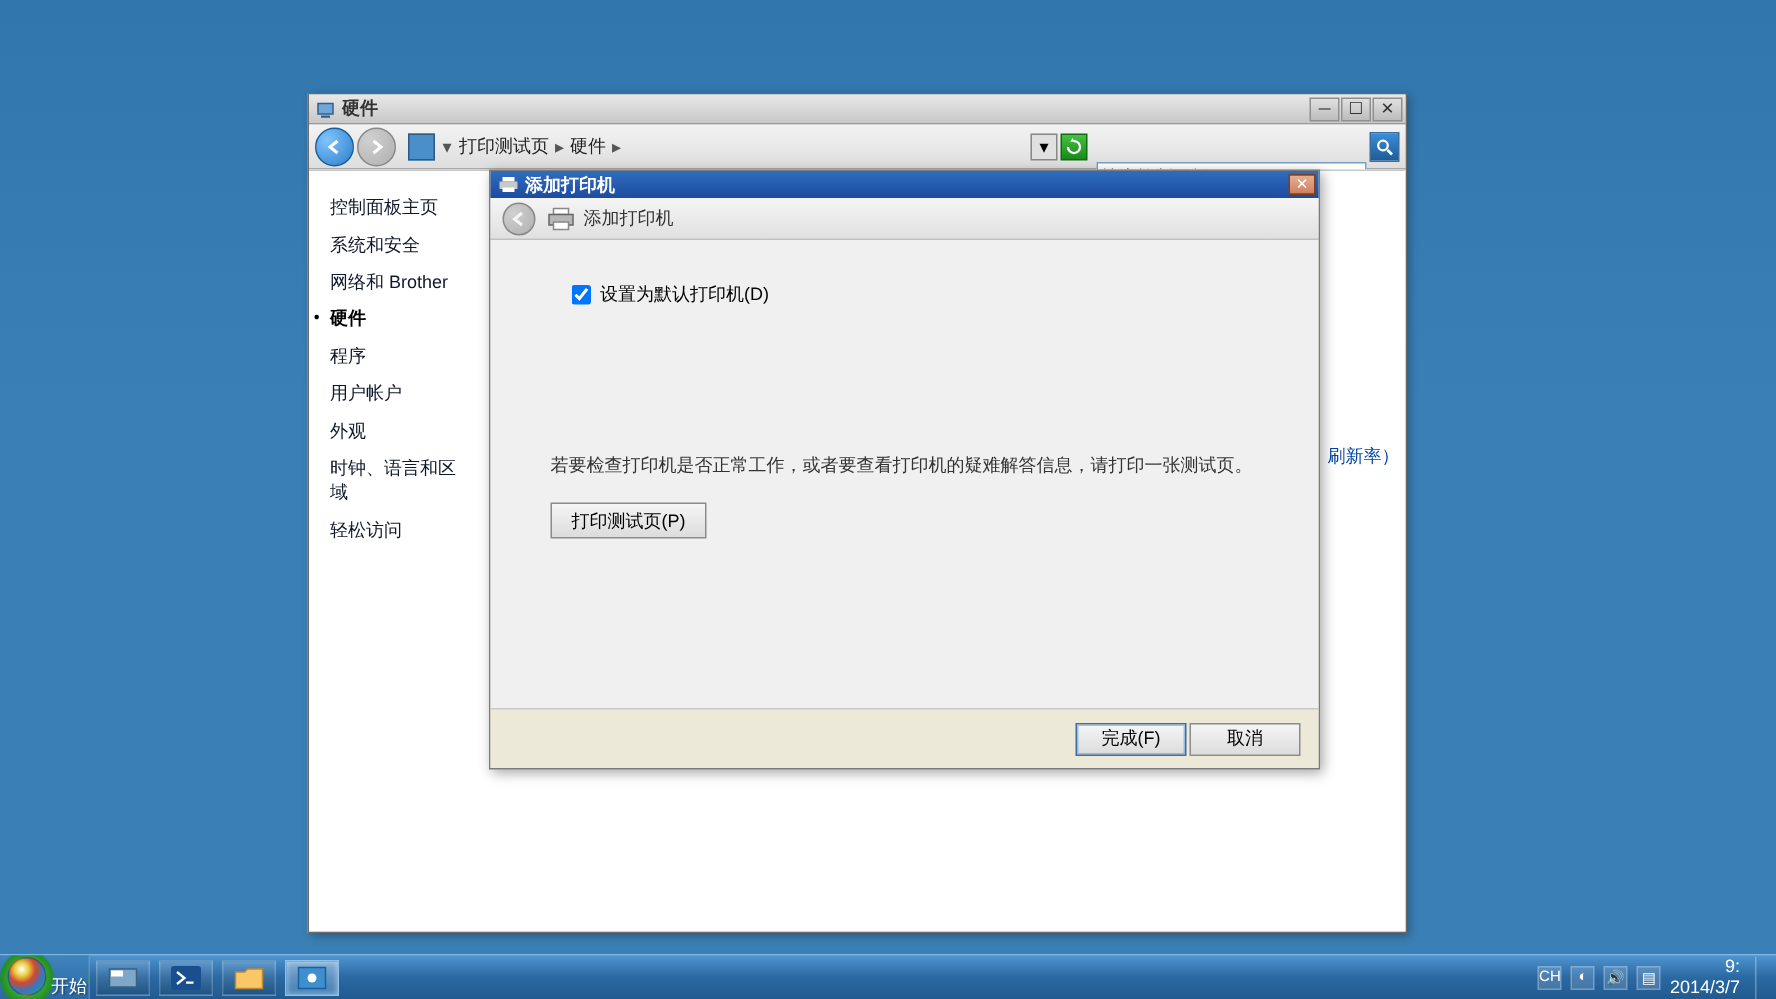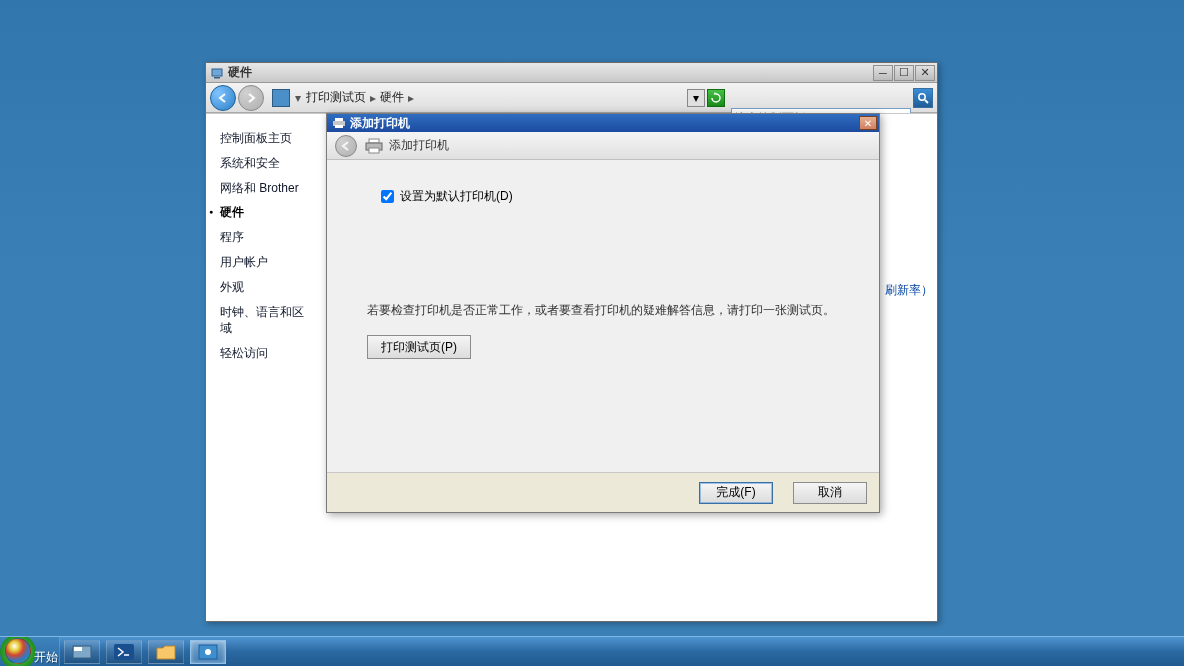--- a/index.html
+++ b/index.html
@@ -33,39 +33,39 @@
 .searchbox input { border:none; flex:1; font-size:12px; color:#888; outline:none; }
 .search-btn { width:20px; height:20px; border:1px solid #3a6ea0; background:linear-gradient(#3a8ed7,#1f5c98); display:flex; align-items:center; justify-content:center; margin-left:2px; }
 .search-btn svg { width:12px; height:12px; }
 
 .win-body { flex:1; display:flex; background:#fff; border-top:1px solid #c8c8c8; }
 .sidebar { width:112px; padding:16px 8px 8px 14px; }
 .sidebar a { display:block; color:#0f172a; text-decoration:none; margin-bottom:8px; line-height:1.4; }
 .sidebar a.active { color:#000; font-weight:bold; position:relative; }
 .sidebar a.active::before { content:"●"; position:absolute; left:-11px; font-size:7px; top:3px; }
 .content-area { flex:1; position:relative; }
-.content-area .link-bg { position:absolute; right:4px; top:168px; color:#0044a2; }
+.content-area .link-bg { position:absolute; right:4px; top:182px; color:#0044a2; }
 
 
 .dlg { position:absolute; left:326px; top:113px; width:554px; height:400px; background:#ece9d8; border:1px solid #7b7b7b; box-shadow:2px 2px 8px rgba(0,0,0,.35); display:flex; flex-direction:column; }
 .dlg-titlebar { height:18px; background:linear-gradient(#2f6dc0,#1c4ba0); color:#fff; display:flex; align-items:center; padding:0 2px 0 5px; }
 .dlg-titlebar .ico { width:14px; height:12px; margin-right:4px; }
 .dlg-titlebar .title { flex:1; font-weight:bold; }
 .dlg-titlebar .close { width:18px; height:14px; background:linear-gradient(#e6b090,#d08060); border:1px solid #7a4020; display:flex; align-items:center; justify-content:center; color:#fff; font-size:10px; cursor:pointer; }
 .dlg-header { height:28px; background:linear-gradient(#f5f5f5,#e0e0e0); display:flex; align-items:center; padding:0 8px; border-bottom:1px solid #c0c0c0; }
 .dlg-header .back { width:22px; height:22px; border-radius:50%; background:radial-gradient(circle at 30% 30%, #d0d0d0, #b0b0b0); border:1px solid #888; margin-right:8px; display:flex; align-items:center; justify-content:center; color:#eee; }
 .dlg-header .printer-ico { width:18px; height:16px; margin-right:6px; }
 .dlg-header .txt { color:#333; }
 .dlg-body { flex:1; padding:28px 38px 12px 40px; background:#f0f0f0; display:flex; flex-direction:column; }
 .dlg-msg { font-weight:bold; color:#000; margin-bottom:44px; font-family:"SimSun",serif; }
 .chk-row { display:flex; align-items:center; margin-bottom:96px; margin-left:14px; }
 .chk-row input { margin-right:6px; }
 .dlg-hint { color:#333; margin-bottom:16px; line-height:1.5; }
 .print-test { width:104px; height:24px; background:linear-gradient(#f5f5f5,#dcdcdc); border:1px solid #8c8c8c; cursor:pointer; }
-.dlg-footer { height:40px; background:#ece9d8; border-top:1px solid #c8c8c8; display:flex; align-items:center; justify-content:flex-end; padding:0 12px; gap:20px; }
+.dlg-footer { height:40px; background:#ece9d8; border-top:1px solid #c8c8c8; display:flex; align-items:center; justify-content:flex-end; padding:0 12px; gap:2px; }
 .dlg-footer button { width:74px; height:22px; background:linear-gradient(#f5f5f5,#dcdcdc); border:1px solid #8c8c8c; cursor:pointer; }
 .dlg-footer button.primary { border:1px solid #3b6ea5; box-shadow:inset 0 0 0 1px rgba(100,160,220,.6); }
 
 
 .taskbar { position:absolute; left:0; bottom:0; width:100%; height:30px; background:linear-gradient(#4f94d0,#2b69a3 50%,#205a8f); border-top:1px solid #7fb7e3; display:flex; align-items:stretch; }
 .start { width:60px; background:radial-gradient(circle at 18px 15px, #6bd36b 0%, #1f8f1f 40%, transparent 42%), linear-gradient(#3f84bd,#2b69a3); display:flex; align-items:flex-end; padding-left:34px; color:#fff; font-weight:normal; border-right:1px solid rgba(255,255,255,.18); text-shadow:1px 1px 1px rgba(0,0,0,.4); }
 .start .orb { position:absolute; left:5px; bottom:2px; width:26px; height:26px; border-radius:50%; background:radial-gradient(circle at 35% 30%, #fff 0%, #e7cf3c 20%, #d04830 40%, #2c79cc 65%, #3caf3c 100%); border:1px solid rgba(0,0,0,.25); }
 .tb-items { display:flex; align-items:center; padding:0 4px; gap:6px; }
 .tb-item { width:36px; height:24px; border:1px solid rgba(255,255,255,.2); background:linear-gradient(rgba(255,255,255,.15),rgba(0,0,0,.1)); display:flex; align-items:center; justify-content:center; }
 .tb-item.active { border:1px solid #8fc2ea; background:linear-gradient(rgba(255,255,255,.35),rgba(120,180,230,.4)); box-shadow:inset 0 0 4px rgba(255,255,255,.5); }
@@ -219,15 +219,26 @@
             <path d="M2 6 L8 6 L10 4 L20 4 L20 17 L2 17 Z" fill="#f8c868" stroke="#c08830"></path>
           </svg>
       </div>
       <div class="tb-item active">
         <svg viewBox="0 0 22 20">
             <rect x="2" y="3" width="18" height="14" fill="#3f8fcf" stroke="#1a5f9f"></rect>
             <circle cx="11" cy="10" r="3" fill="#fff"></circle>
           </svg>
       </div>
     </div>
+    <div class="tray">
+      <div class="sq">CH</div>
+      <div class="sq">◐</div>
+      <div class="sq">🔊</div>
+      <div class="sq">▤</div>
+      <div class="clock">
+        <div>9:</div>
+        <div>2014/3/7</div>
+      </div>
+      <div style="width:8px;height:28px;border-left:1px solid rgba(255,255,255,.3);margin-left:4px;"></div>
+    </div>
   </div>
 
 </div>
 
 </body></html>

